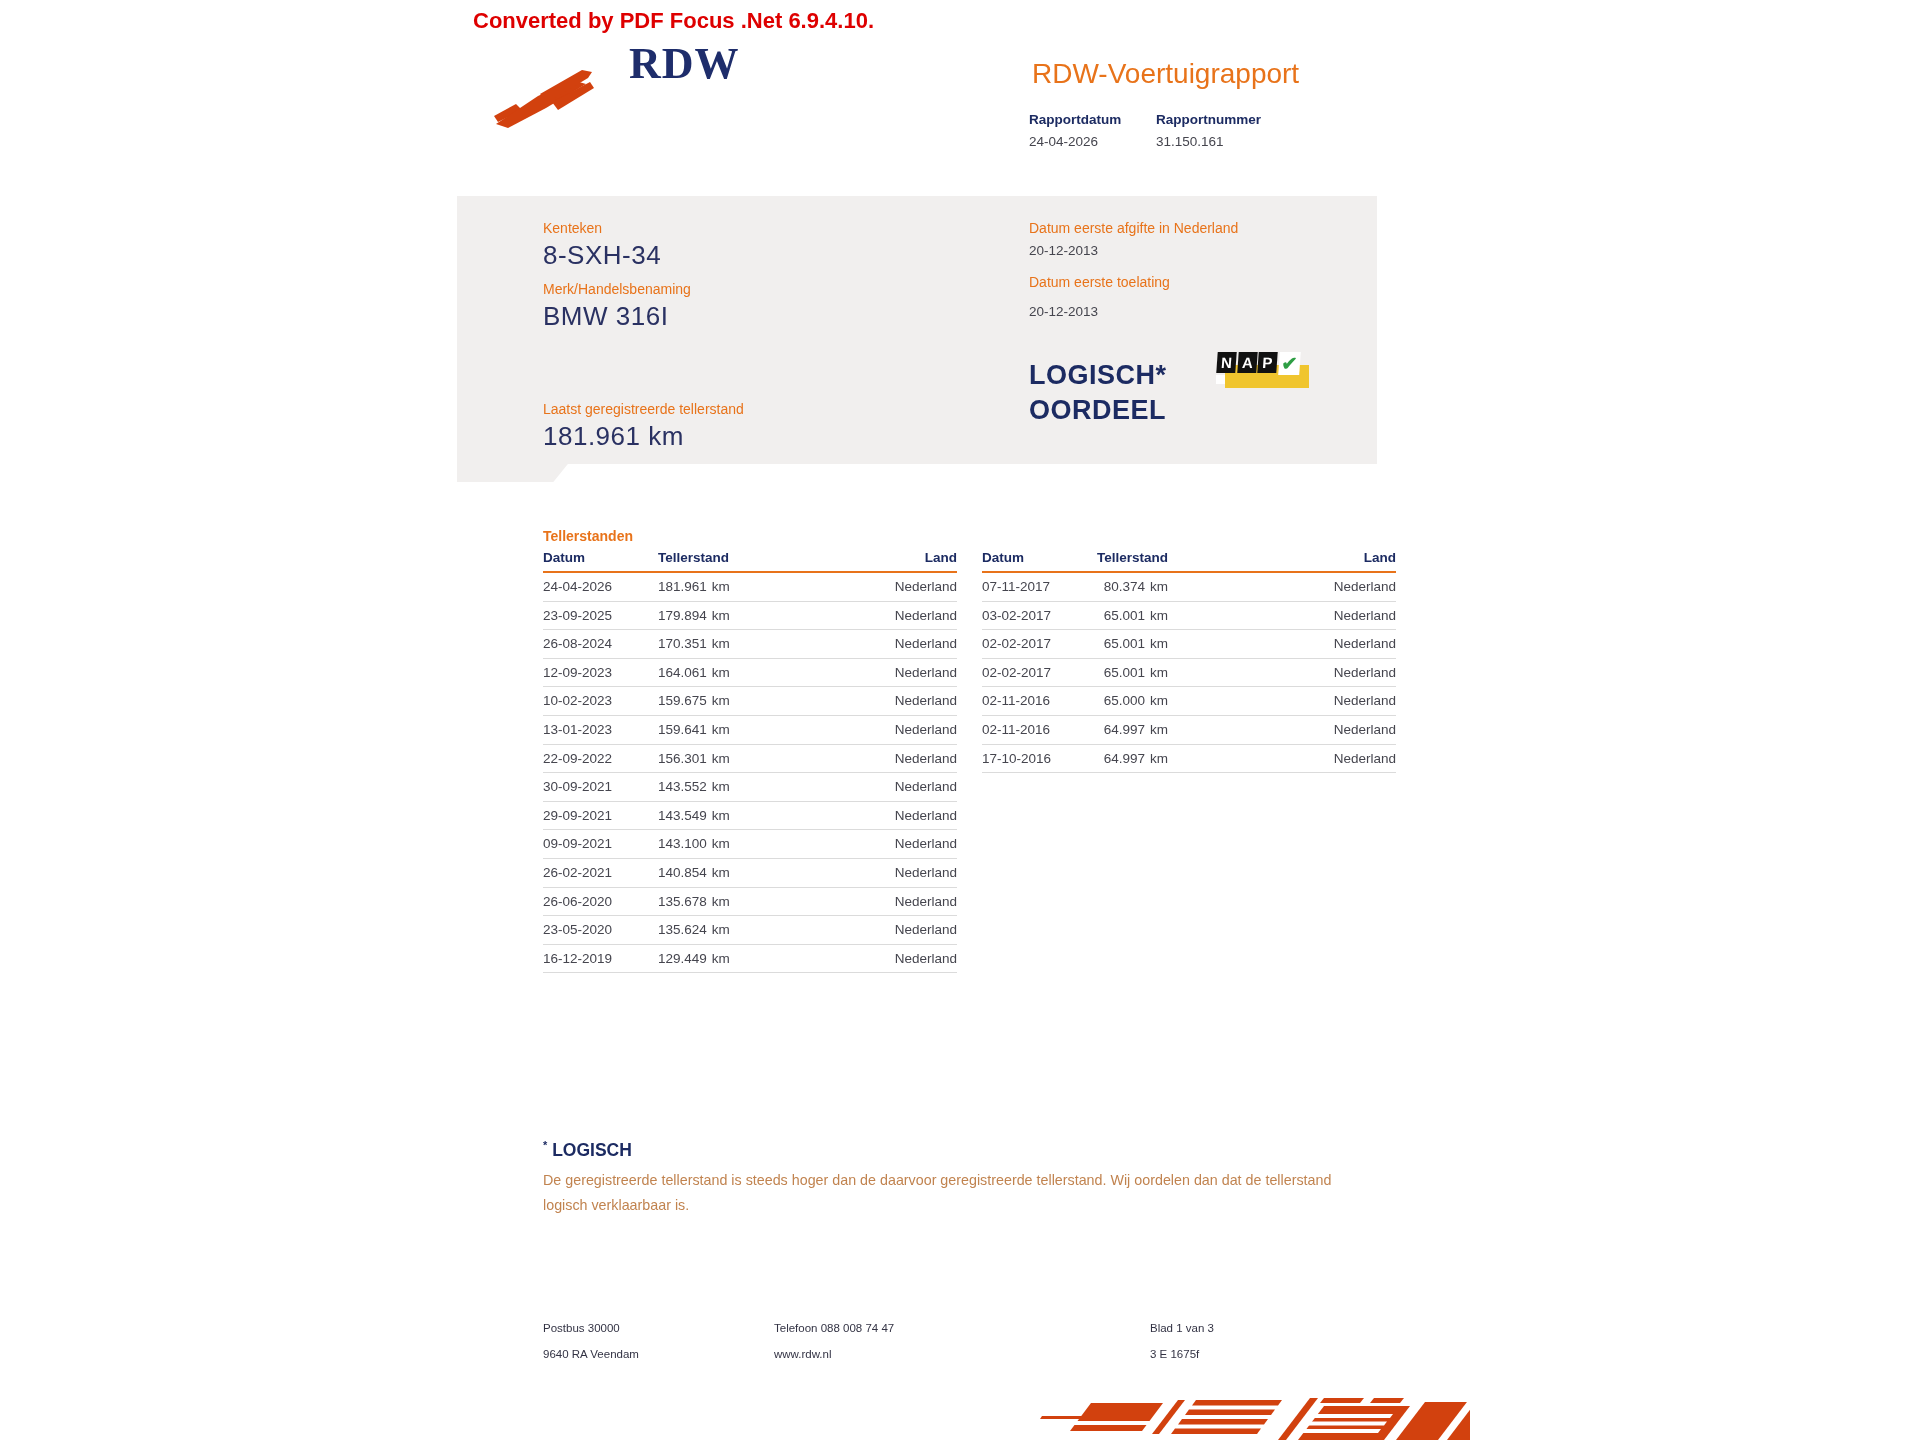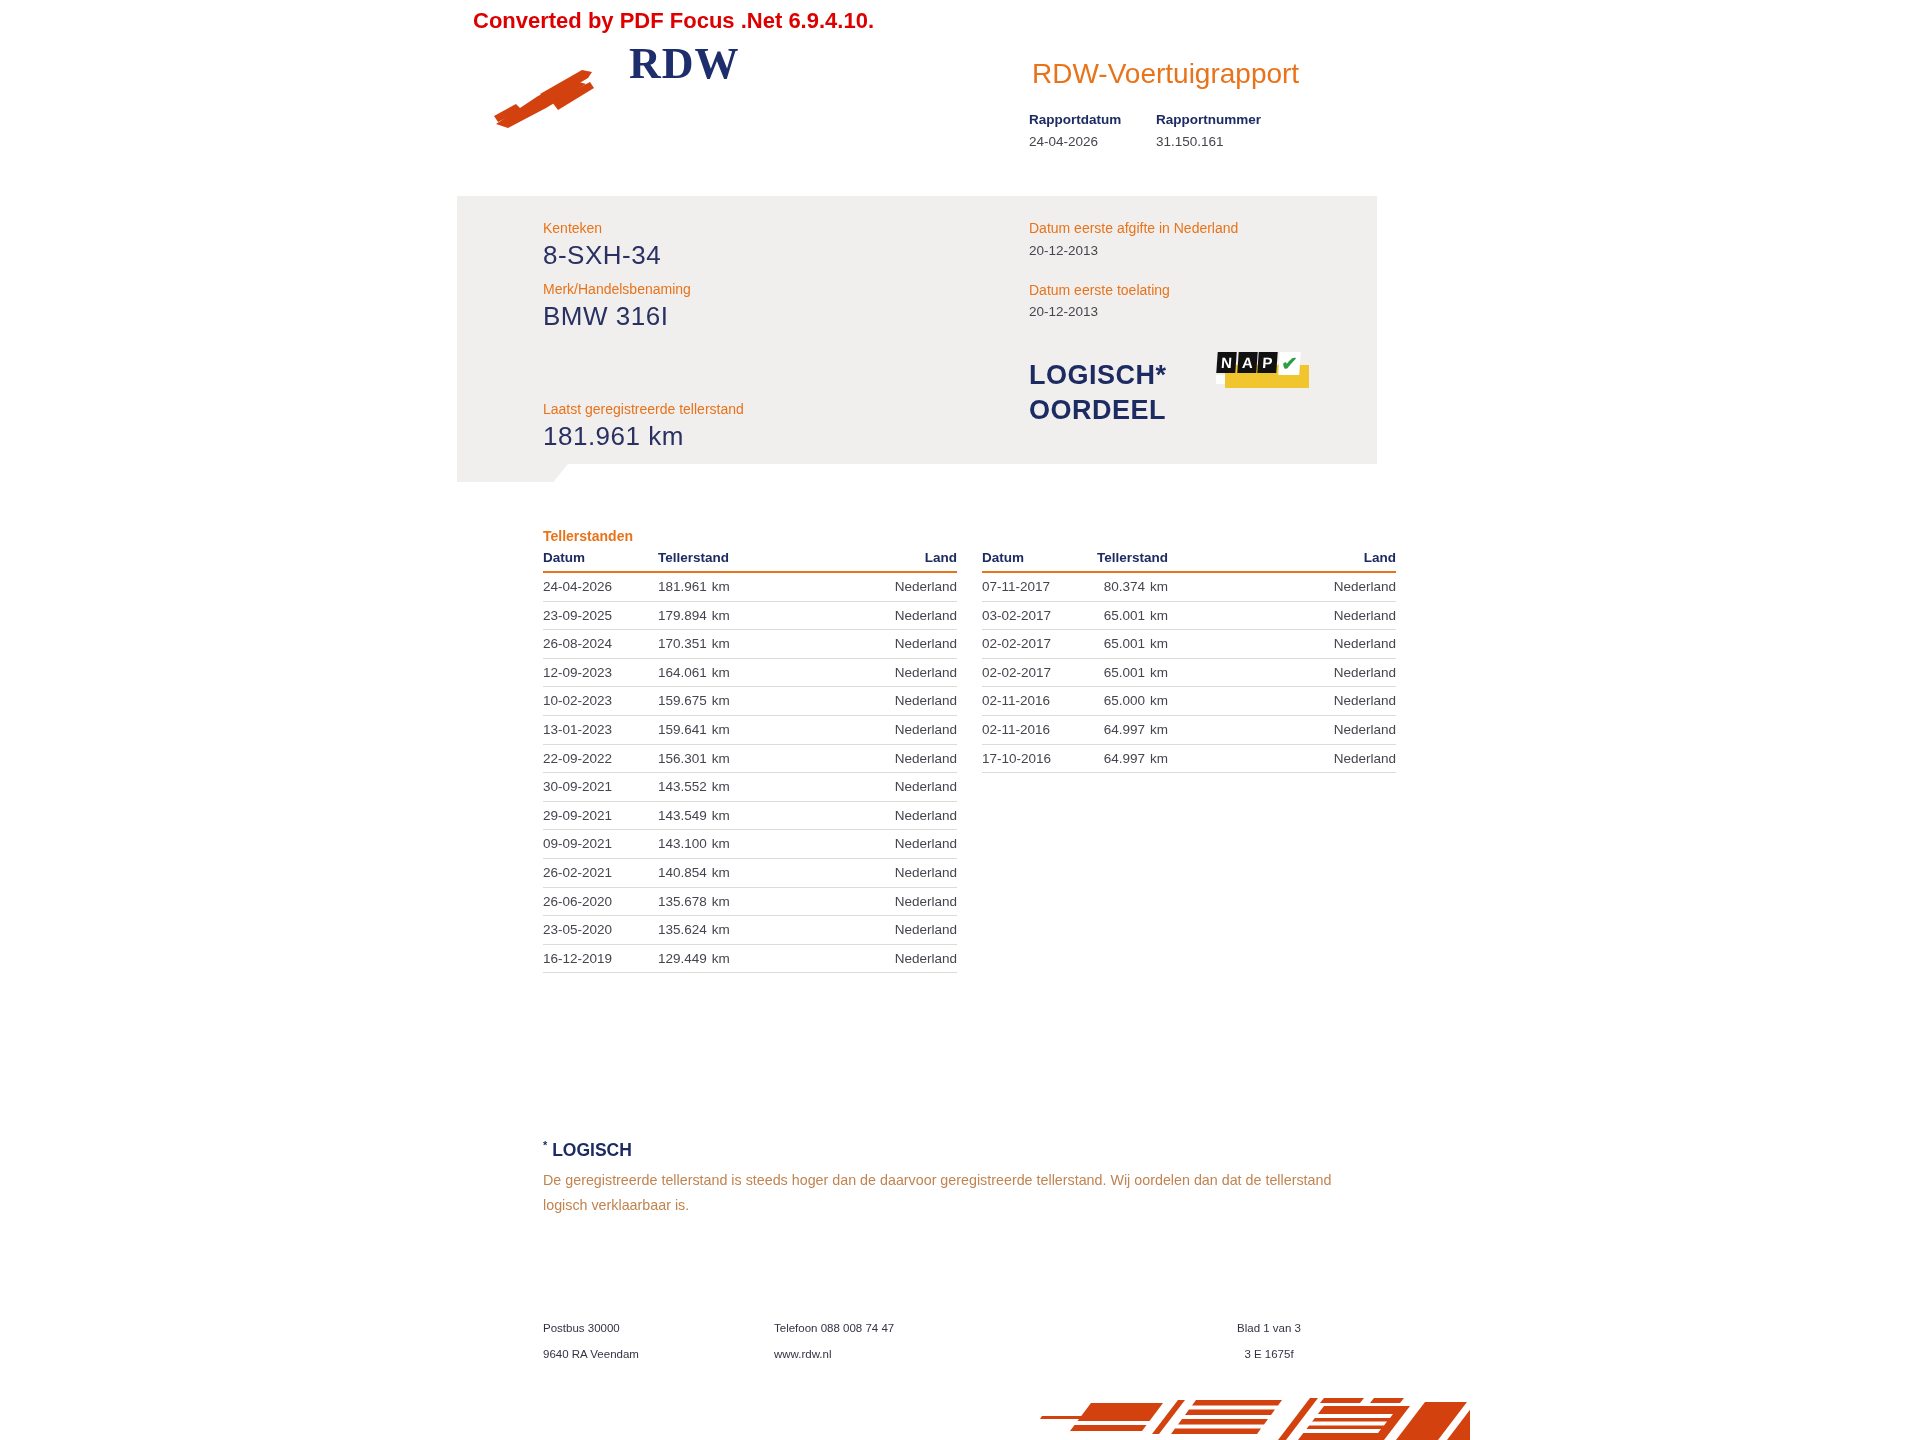--- a/index.html
+++ b/index.html
@@ -58,21 +58,21 @@
   .unit{margin-left:5px;}
 
   
   .logisch-title{left:543px;top:1139px;font-size:17.5px;font-weight:bold;color:var(--navy);}
   .logisch-title sup{font-size:11px;}
   .logisch-body{left:543px;top:1168px;width:800px;font-size:14.3px;line-height:24.5px;
                 color:var(--muted_orange);white-space:normal;}
 
   
   .foot{font-size:11.5px;color:#333344;}
-  .f-r{left:1150px;width:238px;text-align:center;}
+  .f-r{left:1150px;width:238px;text-align:left;}
 
   .bottom-art{left:1040px;top:1398px;}
 </style>
 </head>
 <body>
 
 <div class="page">
 
   <div class="abs summary-box"></div>
   <div class="abs summary-tail"></div>
@@ -94,21 +94,21 @@
 
   <div class="abs f-label" style="left:543px;top:220px">Kenteken</div>
   <div class="abs f-big" style="left:543px;top:240px">8-SXH-34</div>
   <div class="abs f-label" style="left:543px;top:281px">Merk/Handelsbenaming</div>
   <div class="abs f-big" style="left:543px;top:301px">BMW 316I</div>
   <div class="abs f-label" style="left:543px;top:401px">Laatst geregistreerde tellerstand</div>
   <div class="abs f-big" style="left:543px;top:421px">181.961 km</div>
 
   <div class="abs f-label" style="left:1029px;top:220px">Datum eerste afgifte in Nederland</div>
   <div class="abs f-small" style="left:1029px;top:243px">20-12-2013</div>
-  <div class="abs f-label" style="left:1029px;top:282px">Datum eerste toelating</div>
+  <div class="abs f-label" style="left:1029px;top:274px">Datum eerste toelating</div>
   <div class="abs f-small" style="left:1029px;top:304px">20-12-2013</div>
 
   <div class="abs verdict" style="left:1029px;top:360px">LOGISCH*</div>
   <div class="abs verdict" style="left:1029px;top:395px">OORDEEL</div>
 
   <div class="abs nap">
     <div class="nap-yellow"></div>
     <div class="nap-white-sq"></div>
     <div class="nap-row">
     <span class="nap-black">N</span>

